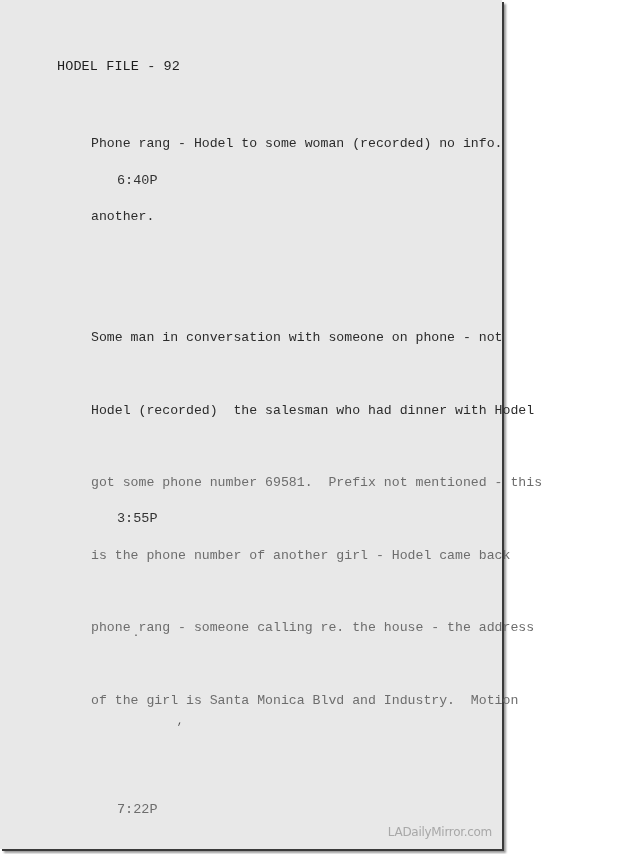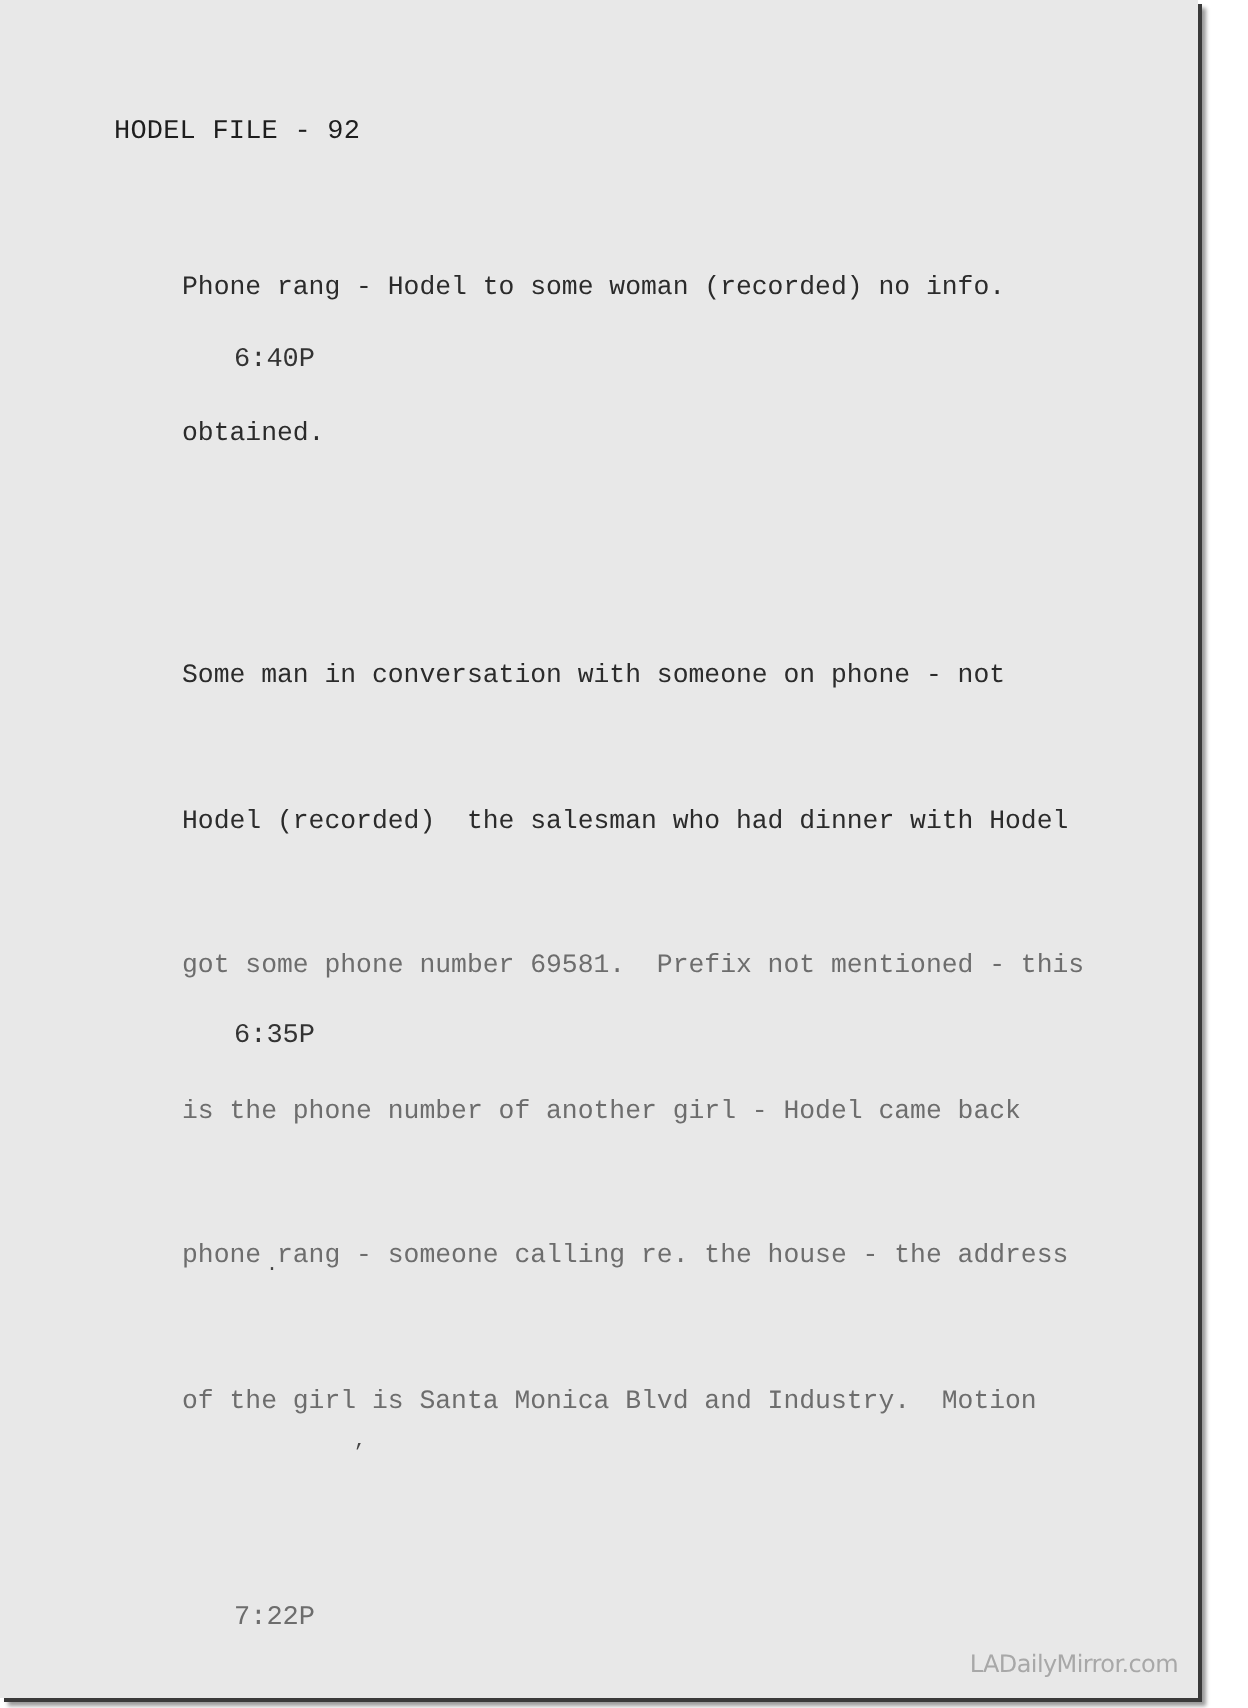--- a/index.html
+++ b/index.html
@@ -7,21 +7,21 @@
       padding: 0;
       width: 624px;
       height: 854px;
       overflow: hidden;
       background: #ffffff;
     }
     .page {
       position: absolute;
       left: 0;
       top: 0;
-      width: 599px;
+      width: 502px;
       height: 849px;
       background: #e8e8e8;
       box-shadow: 2px 2px 0 #3a3a3a, 4px 4px 2px #9a9a9a;
       font-family: "Liberation Mono", "DejaVu Sans Mono", monospace;
       color: #2a2a2a;
     }
     .header {
       position: absolute;
       left: 57px;
       top: 59px;
@@ -82,26 +82,26 @@
 
 <div class="page">
   <div class="header">HODEL FILE - 92</div>
 
   <div class="entries">
 
     <div class="entry">
       <div class="time">6:40P</div>
       <div class="body-text">
         <span class="line">Phone rang - Hodel to some woman (recorded) no info.</span>
-        <span class="line">obtained.</span>
+        <span class="line">another.</span>
       </div>
     </div>
 
     <div class="entry">
-      <div class="time">6:35P</div>
+      <div class="time">3:55P</div>
       <div class="body-text">
         <span class="line">Some man in conversation with someone on phone - not</span>
         <span class="line">Hodel (recorded)  the salesman who had dinner with Hodel</span>
         <span class="line faded">got some phone number 69581.  Prefix not mentioned - this</span>
         <span class="line faded">is the phone number of another girl - Hodel came back</span>
         <span class="line faded">phone rang - someone calling re. the house - the address</span>
         <span class="line faded">of the girl is Santa Monica Blvd and Industry.  Motion</span>
       </div>
     </div>
 

